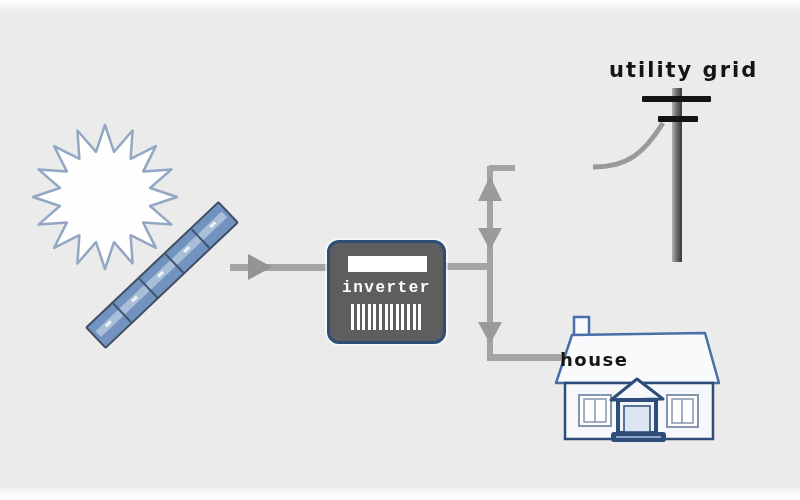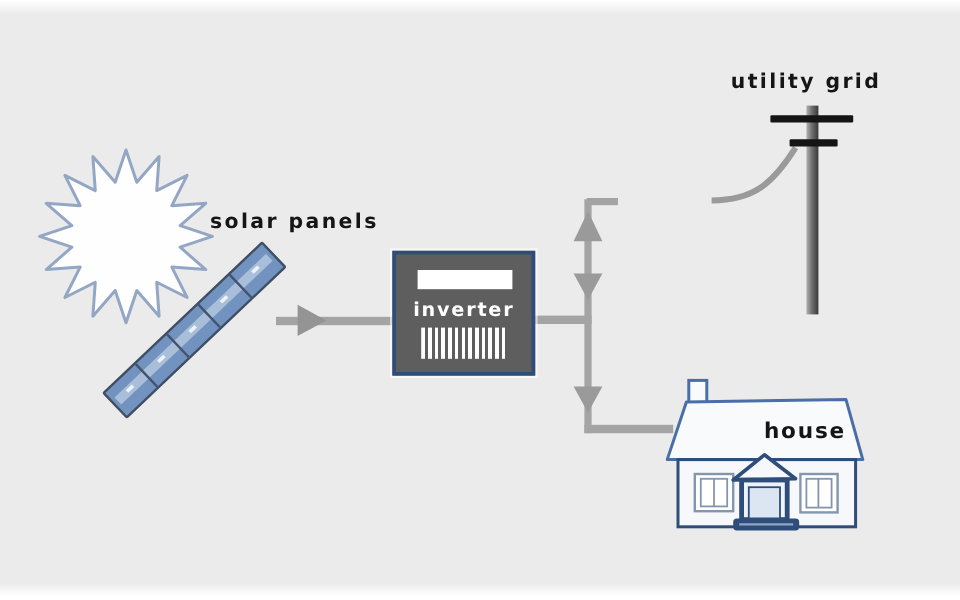--- a/index.html
+++ b/index.html
@@ -1,71 +1,70 @@
 <!DOCTYPE html>
 <html><head>
 <meta charset="utf-8">
 <style>
   html,body{margin:0;padding:0;}
   .canvas{
     position:relative;width:800px;height:500px;overflow:hidden;
     background:linear-gradient(180deg,#ffffff 0px,#ebebeb 12px,#ebebeb 486px,#ffffff 497px);
     font-family:"DejaVu Sans","Liberation Sans",sans-serif;
   }
-  .lbl{position:absolute;font-weight:bold;color:#151515;font-size:17px;letter-spacing:2px;white-space:nowrap;}
+  .lbl{position:absolute;font-weight:bold;color:#151515;font-size:21px;letter-spacing:2px;white-space:nowrap;}
   
   .hline,.vline{position:absolute;background:#a4a4a4;}
   
   .arr{position:absolute;width:0;height:0;}
   .arr-right{border-top:13px solid transparent;border-bottom:13px solid transparent;border-left:24px solid #949494;}
   .arr-up{border-left:12px solid transparent;border-right:12px solid transparent;border-bottom:25px solid #9a9a9a;}
   .arr-down{border-left:12px solid transparent;border-right:12px solid transparent;border-top:22px solid #9a9a9a;}
   
   .sun{position:absolute;left:25px;top:117px;width:160px;height:160px;}
   
   .panel{position:absolute;left:70px;top:260px;width:180px;height:26px;
     background:#7293bf;border:2px solid #3f4e63;transform:rotate(-43.5deg);border-radius:2px;}
   .panel-stripe{position:absolute;left:3px;right:3px;top:8px;height:8px;background:#a9bfd9;}
   .panel-div{position:absolute;top:0;bottom:0;width:2px;background:#41536d;}
   .panel-dot{position:absolute;top:10px;width:7px;height:3px;background:#eef3f9;}
   
-  .inverter{position:absolute;left:327px;top:209px;width:113px;height:98px;background:#5e5e5e;
-    border:3px solid #2e4d78;box-shadow:0 0 0 2px rgba(255,255,255,.6);border-radius:0;}
+  .inverter{position:absolute;left:327px;top:240px;width:113px;height:98px;background:#5e5e5e;
+    border:3px solid #2e4d78;box-shadow:0 0 0 2px rgba(255,255,255,.6);border-radius:12px;font-family:Liberation Mono, monospace;}
   .inv-bar{position:absolute;left:18px;top:13px;width:79px;height:16px;background:#ffffff;}
   .inv-label{position:absolute;left:0;right:0;top:36px;text-align:center;color:#ffffff;
     font-weight:bold;font-size:16px;letter-spacing:1.5px;}
   .inv-vent{position:absolute;left:21px;top:61px;width:73px;height:26px;
     background:repeating-linear-gradient(90deg,#ffffff 0 3px,rgba(0,0,0,0) 3px 5.6px);}
   
   .meter{position:absolute;left:514px;top:143px;width:79px;height:63px;background:#fcfcfe;
     border:2px solid #a9b3c3;border-radius:3px;box-shadow:1px 2px 3px rgba(120,130,150,.25);}
   .dial{position:absolute;width:13px;height:13px;border:4px solid #2c4a77;border-radius:50%;background:#ffffff;}
   .needle{position:absolute;left:5px;top:3px;width:2px;height:7px;background:#2c4a77;transform:rotate(42deg);}
   .meter-label{position:absolute;left:0;right:0;bottom:5px;text-align:center;color:#151515;
     font-weight:bold;font-size:16px;letter-spacing:1.5px;}
   
   .pole{position:absolute;left:672px;top:88px;width:10px;height:174px;
     background:linear-gradient(90deg,#b2b2b2,#6f6f6f 45%,#383838);}
   .crossbar{position:absolute;height:6px;background:#141414;border-radius:1px;}
   .wire{position:absolute;left:588px;top:113px;}
   
   .house{position:absolute;left:548px;top:310px;width:176px;height:140px;}
-  .house-label{position:absolute;left:560px;top:349px;width:145px;text-align:right;
+  .house-label{position:absolute;left:560px;top:349px;width:145px;text-align:left;
     font-weight:bold;font-size:18px;letter-spacing:1.5px;color:#151515;}
 </style>
 </head>
 <body>
 
 <div class="canvas">
 
   <svg class="sun" viewBox="0 0 160 160">
     <polygon points="152,80 125.1,89 146.5,107.6 118.2,105.6 130.9,130.9 105.6,118.2 107.6,146.5 89,125.1 80,152 71,125.1 52.4,146.5 54.4,118.2 29.1,130.9 41.8,105.6 13.5,107.6 34.9,89 8,80 34.9,71 13.5,52.4 41.8,54.4 29.1,29.1 54.4,41.8 52.4,13.5 71,34.9 80,8 89,34.9 107.6,13.5 105.6,41.8 130.9,29.1 118.2,54.4 146.5,52.4 125.1,71" fill="#fefefe" stroke="#93a7c5" stroke-width="2.5" stroke-linejoin="round"></polygon>
   </svg>
 
-  <div class="lbl" style="left:175px;top:175px;">solar panels</div>
 
   <div class="panel">
     <div class="panel-stripe"></div>
     <div class="panel-div" style="left:34px;"></div>
     <div class="panel-div" style="left:70px;"></div>
     <div class="panel-div" style="left:106px;"></div>
     <div class="panel-div" style="left:142px;"></div>
     <div class="panel-dot" style="left:14px;"></div>
     <div class="panel-dot" style="left:50px;"></div>
     <div class="panel-dot" style="left:86px;"></div>

